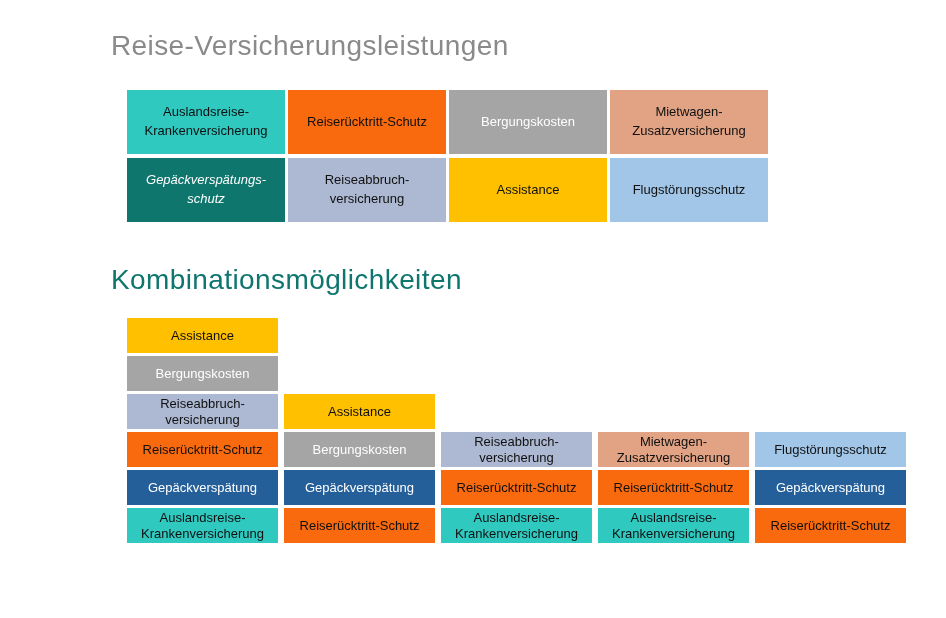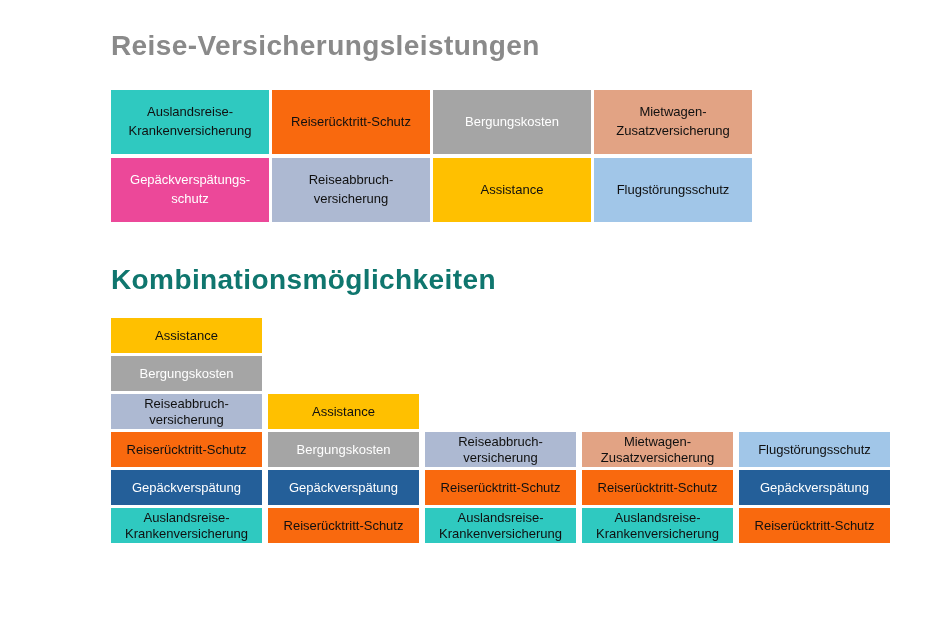--- a/index.html
+++ b/index.html
@@ -3,26 +3,26 @@
 <meta charset="utf-8">
 <style>
   html,body{margin:0;padding:0;}
   body{
     width:946px;height:618px;position:relative;overflow:hidden;
     background:#ffffff;
     font-family:"Liberation Sans", sans-serif;
   }
   .title{
     position:absolute;left:111px;
-    font-size:28px;font-weight:700;letter-spacing:.4px;
+    font-size:28px;font-weight:400;letter-spacing:.4px;
     color:#8a8a8a;margin:0;white-space:nowrap;
   }
   #benefits-title{top:30px;}
   #combinations-title{top:264px;}
-  .grid{position:absolute;display:grid;}
+  .grid{position:absolute;display:grid;margin-left:16px;}
   #benefits-grid{
     left:111px;top:90px;
     grid-template-columns:repeat(4,158px);
     grid-auto-rows:64px;
     gap:4px 3px;
   }
   #combinations-grid{
     left:111px;top:318px;
     grid-template-columns:repeat(5,151px);
     grid-auto-rows:35px;
@@ -42,21 +42,21 @@
 <div>
   <h1 class="title" id="benefits-title" style="color: rgb(138, 138, 138);">Reise-Versicherungsleistungen</h1>
 
   <div class="grid" id="benefits-grid">
       <div class="box" style="background: rgb(47, 201, 192); color: rgb(16, 16, 16);">Auslandsreise-
 Krankenversicherung</div>
       <div class="box" style="background: rgb(249, 105, 14); color: rgb(16, 16, 16);">Reiserücktritt-Schutz</div>
       <div class="box" style="background: rgb(165, 165, 165); color: rgb(255, 255, 255);">Bergungskosten</div>
       <div class="box" style="background: rgb(226, 163, 132); color: rgb(16, 16, 16);">Mietwagen-
 Zusatzversicherung</div>
-      <div class="box" style="background: #ec4899; color: rgb(255, 255, 255);">Gepäckverspätungs-
+      <div class="box" style="background: #0f766e; color: rgb(255, 255, 255); font-style: italic;">Gepäckverspätungs-
 schutz</div>
       <div class="box" style="background: rgb(173, 185, 210); color: rgb(16, 16, 16);">Reiseabbruch-
 versicherung</div>
       <div class="box" style="background: rgb(255, 192, 0); color: rgb(16, 16, 16);">Assistance</div>
       <div class="box" style="background: rgb(161, 198, 232); color: rgb(16, 16, 16);">Flugstörungsschutz</div>
     </div>
 
   <h1 class="title" id="combinations-title" style="color: #0f766e;">Kombinationsmöglichkeiten</h1>
 
   <div class="grid" id="combinations-grid">

